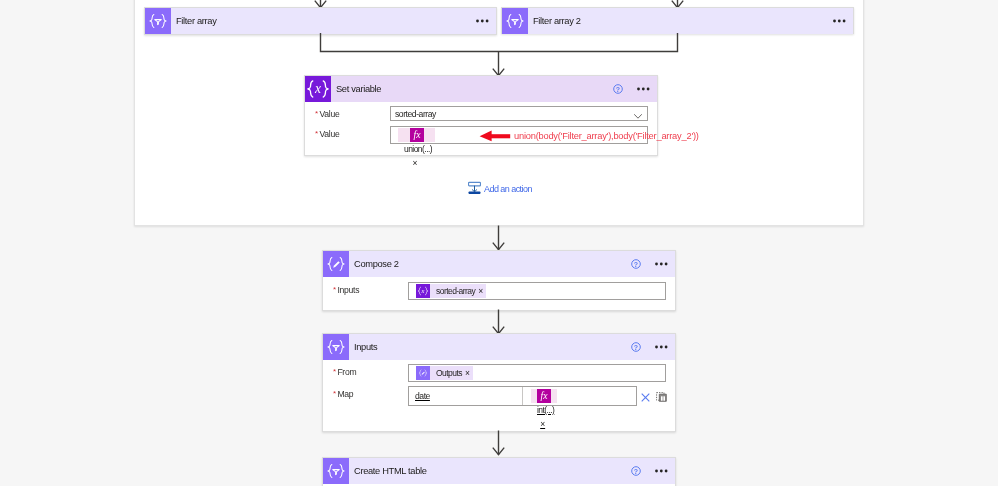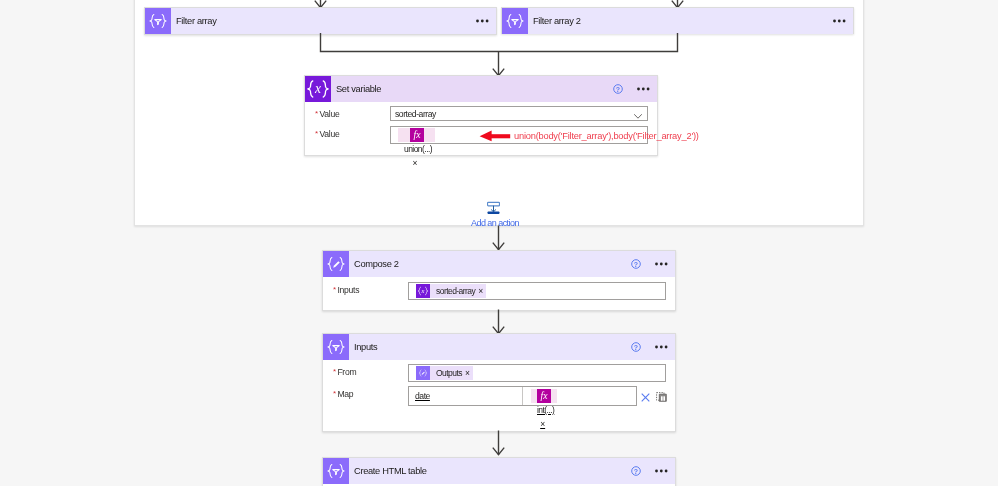--- a/index.html
+++ b/index.html
@@ -203,21 +203,21 @@
       </div>
     </div>
   </div>
 
   <svg style="position:absolute;left:478px;top:128px;" width="34" height="16">
     <path d="M13.6 2.6 L1.6 8.3 L13.6 13.3 z" fill="#ef0a1e"></path>
     <rect x="11.6" y="6.2" width="20.6" height="4.1" fill="#ef0a1e"></rect>
   </svg>
   <div class="redtext" style="left:514px;top:130px;">union(body('Filter_array'),body('Filter_array_2'))</div>
 
-  <div class="addaction" style="left:468px;top:200px;flex-direction:column;">
+  <div class="addaction" style="left:468px;top:180px;">
     <span>
       <svg width="13" height="13" viewBox="0 0 13 13">
         <rect x="0.55" y="1.4" width="11.9" height="3.4" rx="0.7" fill="#fff" stroke="#5b8ccd" stroke-width="1.15"></rect>
         <path d="M6.5 4.7 V10.6" stroke="#215c9c" stroke-width="1.0" fill="none"></path>
         <path d="M4.1 8.5 L6.5 10.8 L8.9 8.5" fill="none" stroke="#215c9c" stroke-width="1.0" stroke-linejoin="miter"></path>
         <rect x="0.55" y="10.6" width="11.9" height="2.3" rx="0.7" fill="#0d47a1"></rect>
       </svg>
     </span>
     <span class="aa-label">Add an action</span>
   </div>

